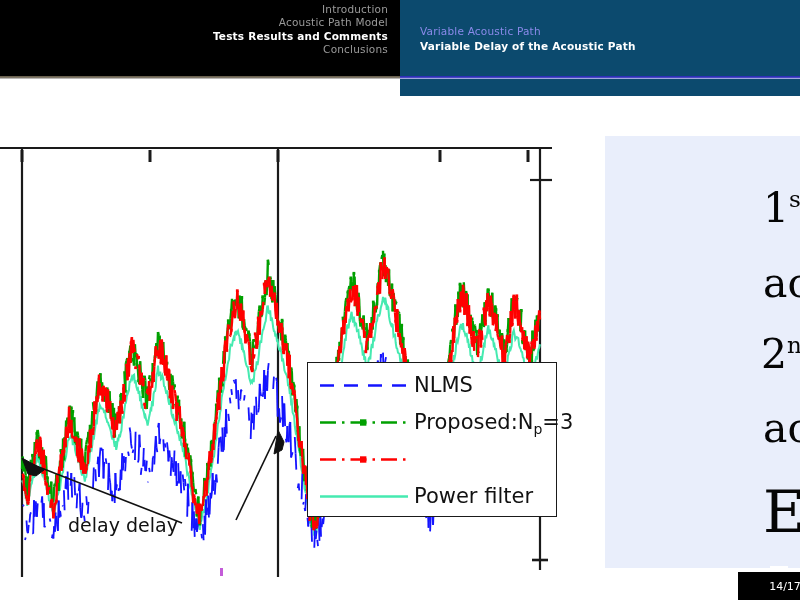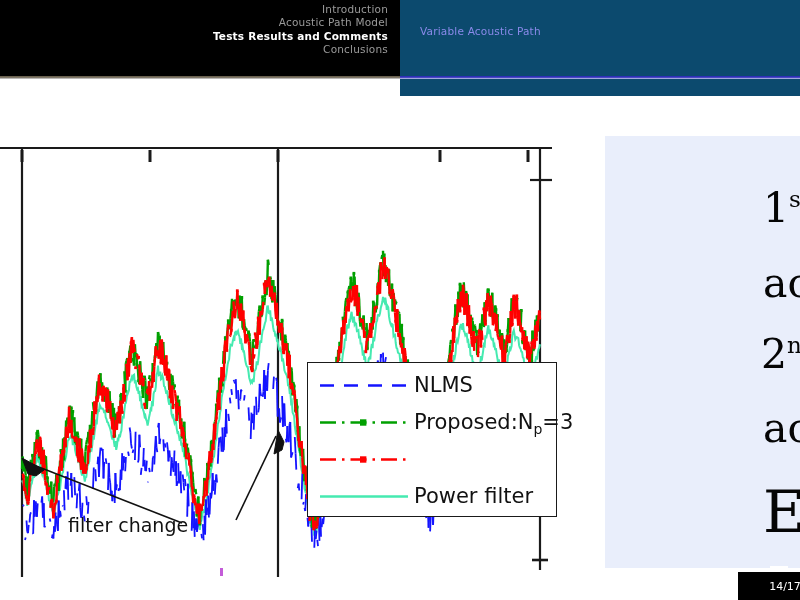--- a/index.html
+++ b/index.html
@@ -65,20 +65,21 @@
     <div class="nav-list">
       <div class="nav-item">Introduction</div>
       <div class="nav-item">Acoustic Path Model</div>
       <div class="nav-item active">Tests Results and Comments</div>
       <div class="nav-item">Conclusions</div>
     </div>
   </div>
   <div id="header-right">
     <div class="sub-list">
       <div class="sub-item">Variable Acoustic Path</div>
+      <div class="sub-item active">Variable Delay of the Acoustic Path</div>
     </div>
   </div>
   <div id="header-rule"></div>
   <div id="header-rule-right"></div>
 </div>
 
 <div id="blue-panel"></div>
 <div class="rtext" id="rt1"><span>1</span><sup>s</sup></div>
 <div class="rtext" id="rt2">ac</div>
 <div class="rtext" id="rt3"><span>2</span><sup>n</sup></div>
@@ -2149,21 +2150,21 @@
 
     <g stroke="#111" fill="#111">
       <path d="M34,322 L190,383" stroke-width="1.6" fill="none"></path>
       <polygon points="30,318 52,330 44,336 36,334"></polygon>
       <path d="M244,380 L284,296" stroke-width="1.6" fill="none"></path>
       <polygon points="286,290 282,314 290,310 292,302"></polygon>
     </g>
     <rect x="228" y="428" width="3" height="8" fill="#c35cd8"></rect>
   </svg>
 </div>
-<div id="annot-text">filter change</div>
+<div id="annot-text">delay delay</div>
 
 <div id="legend">
   <div class="leg-row" style="top:4px">
     <div class="leg-sample"><svg width="92" height="37">
           <line x1="2" y1="18.5" x2="90" y2="18.5" stroke="#1414ff" stroke-width="2.6" stroke-dasharray="14,10"></line>
         </svg></div>
     <div class="leg-label"><span>NLMS</span></div>
   </div>
   <div class="leg-row" style="top:41px">
     <div class="leg-sample"><svg width="92" height="37">

